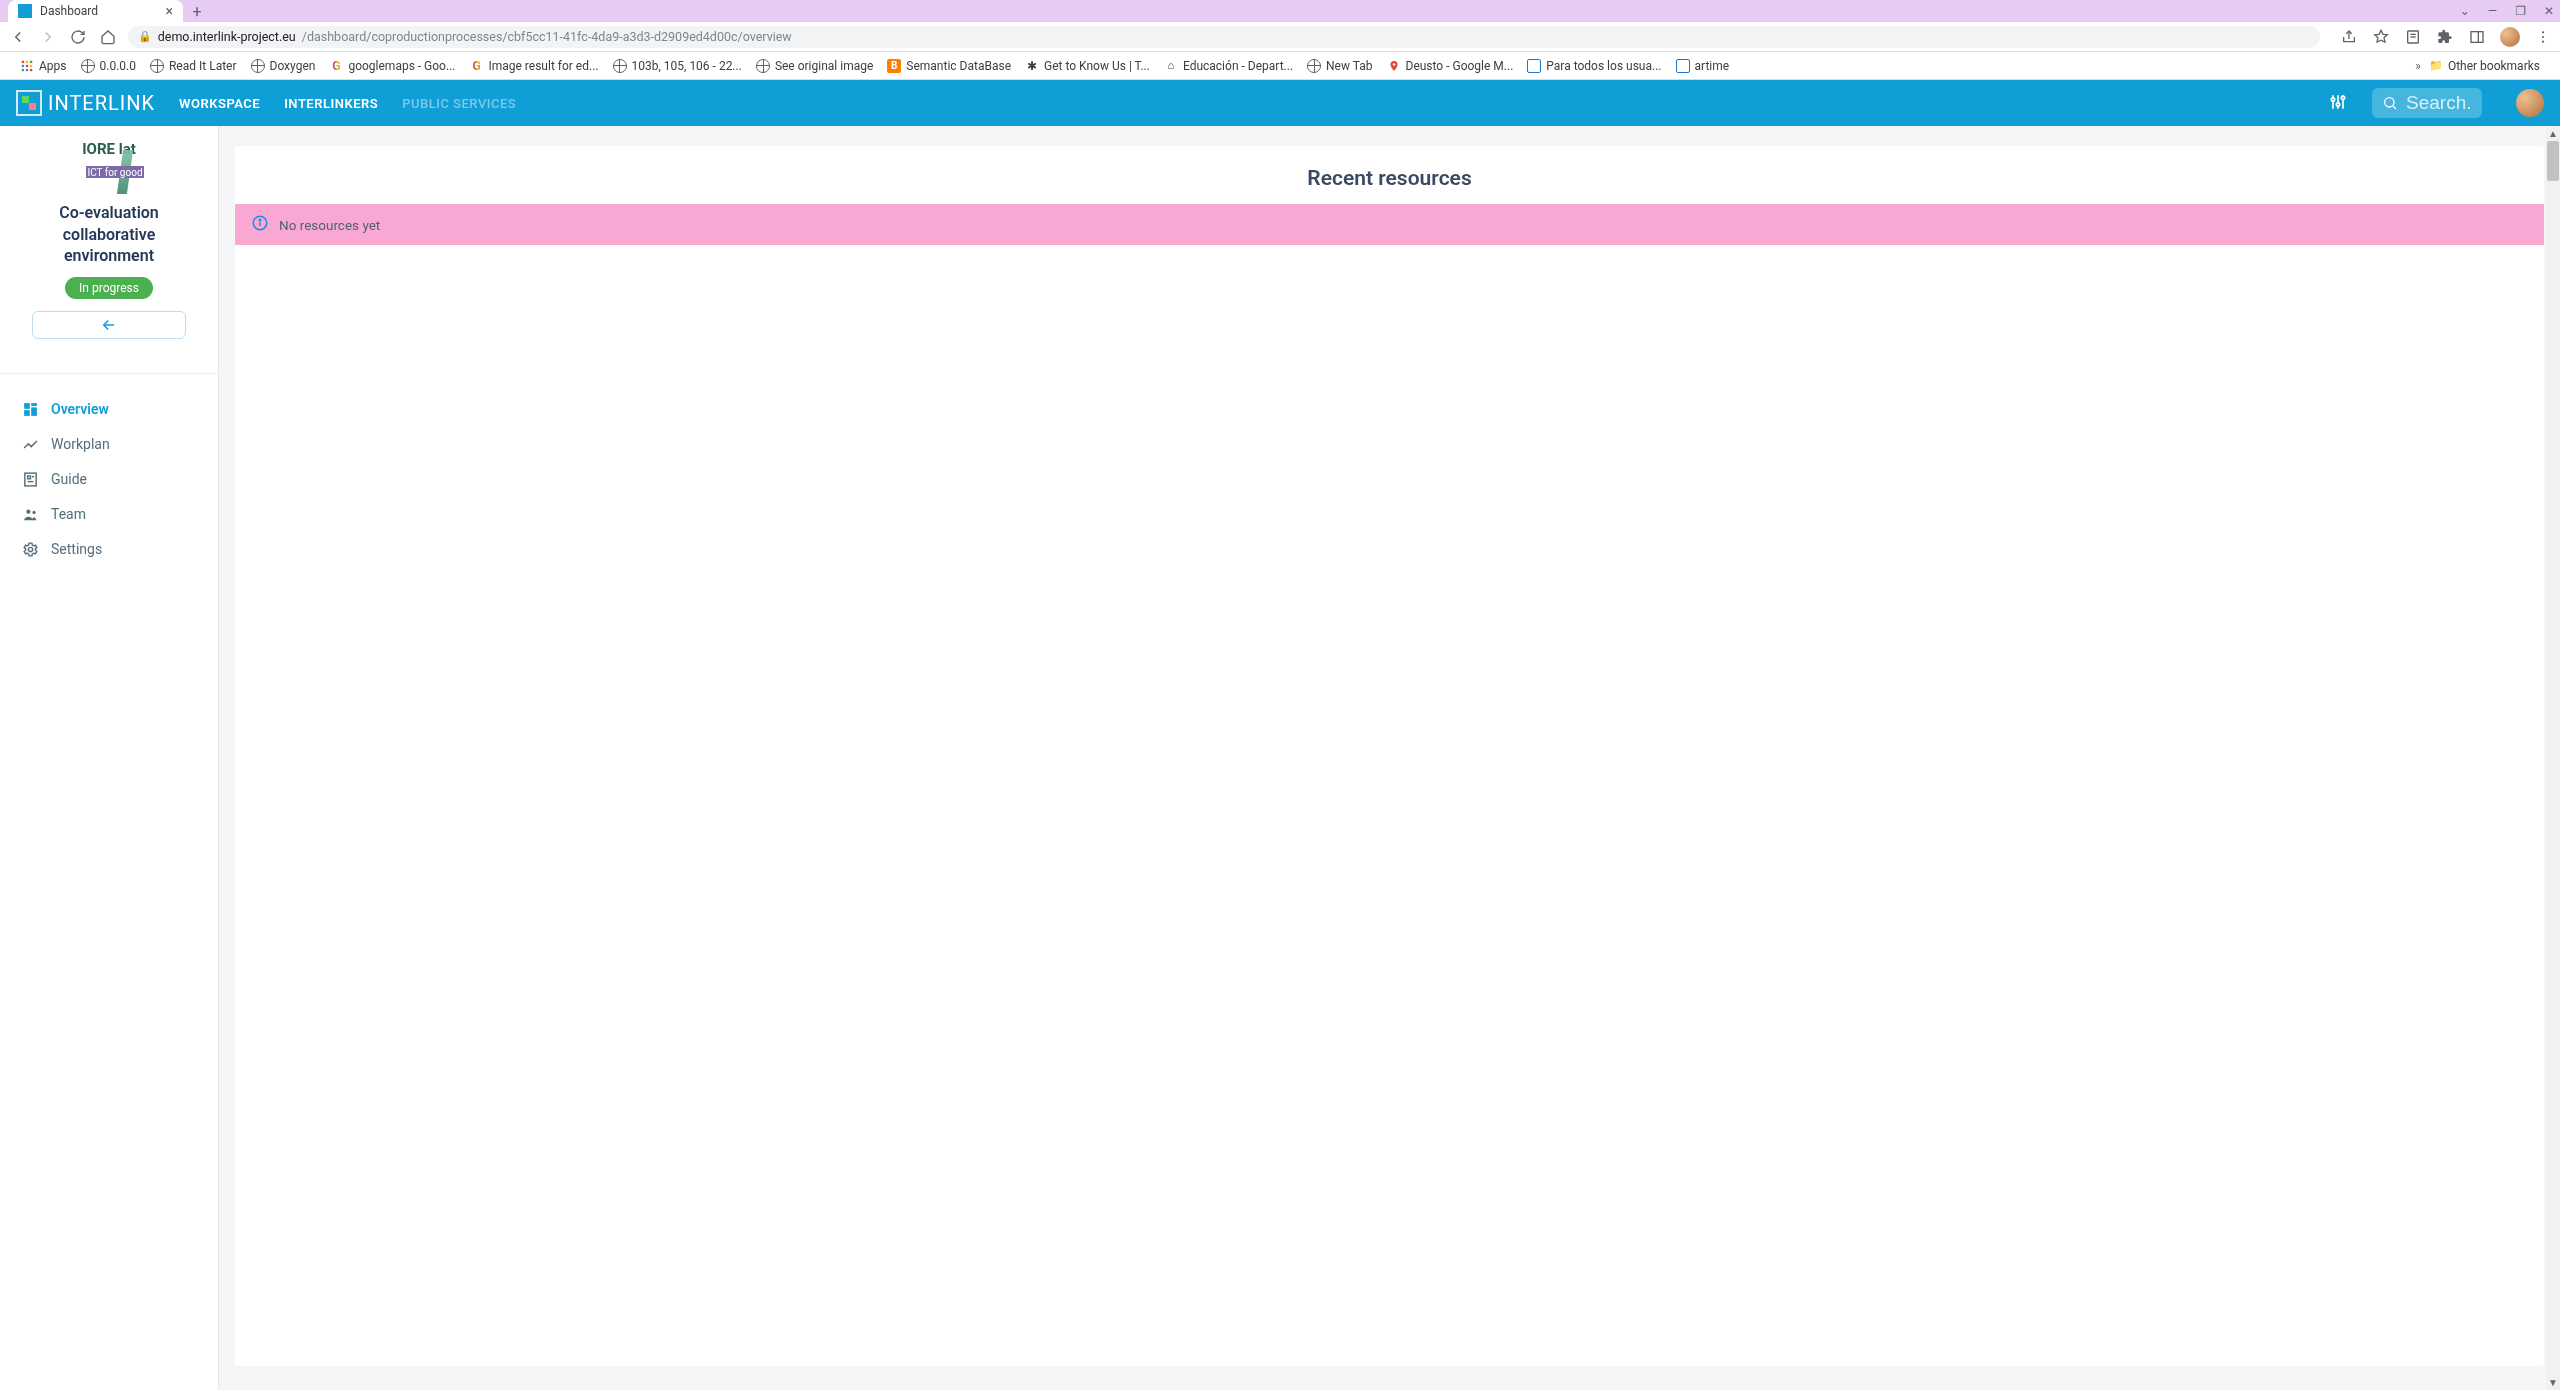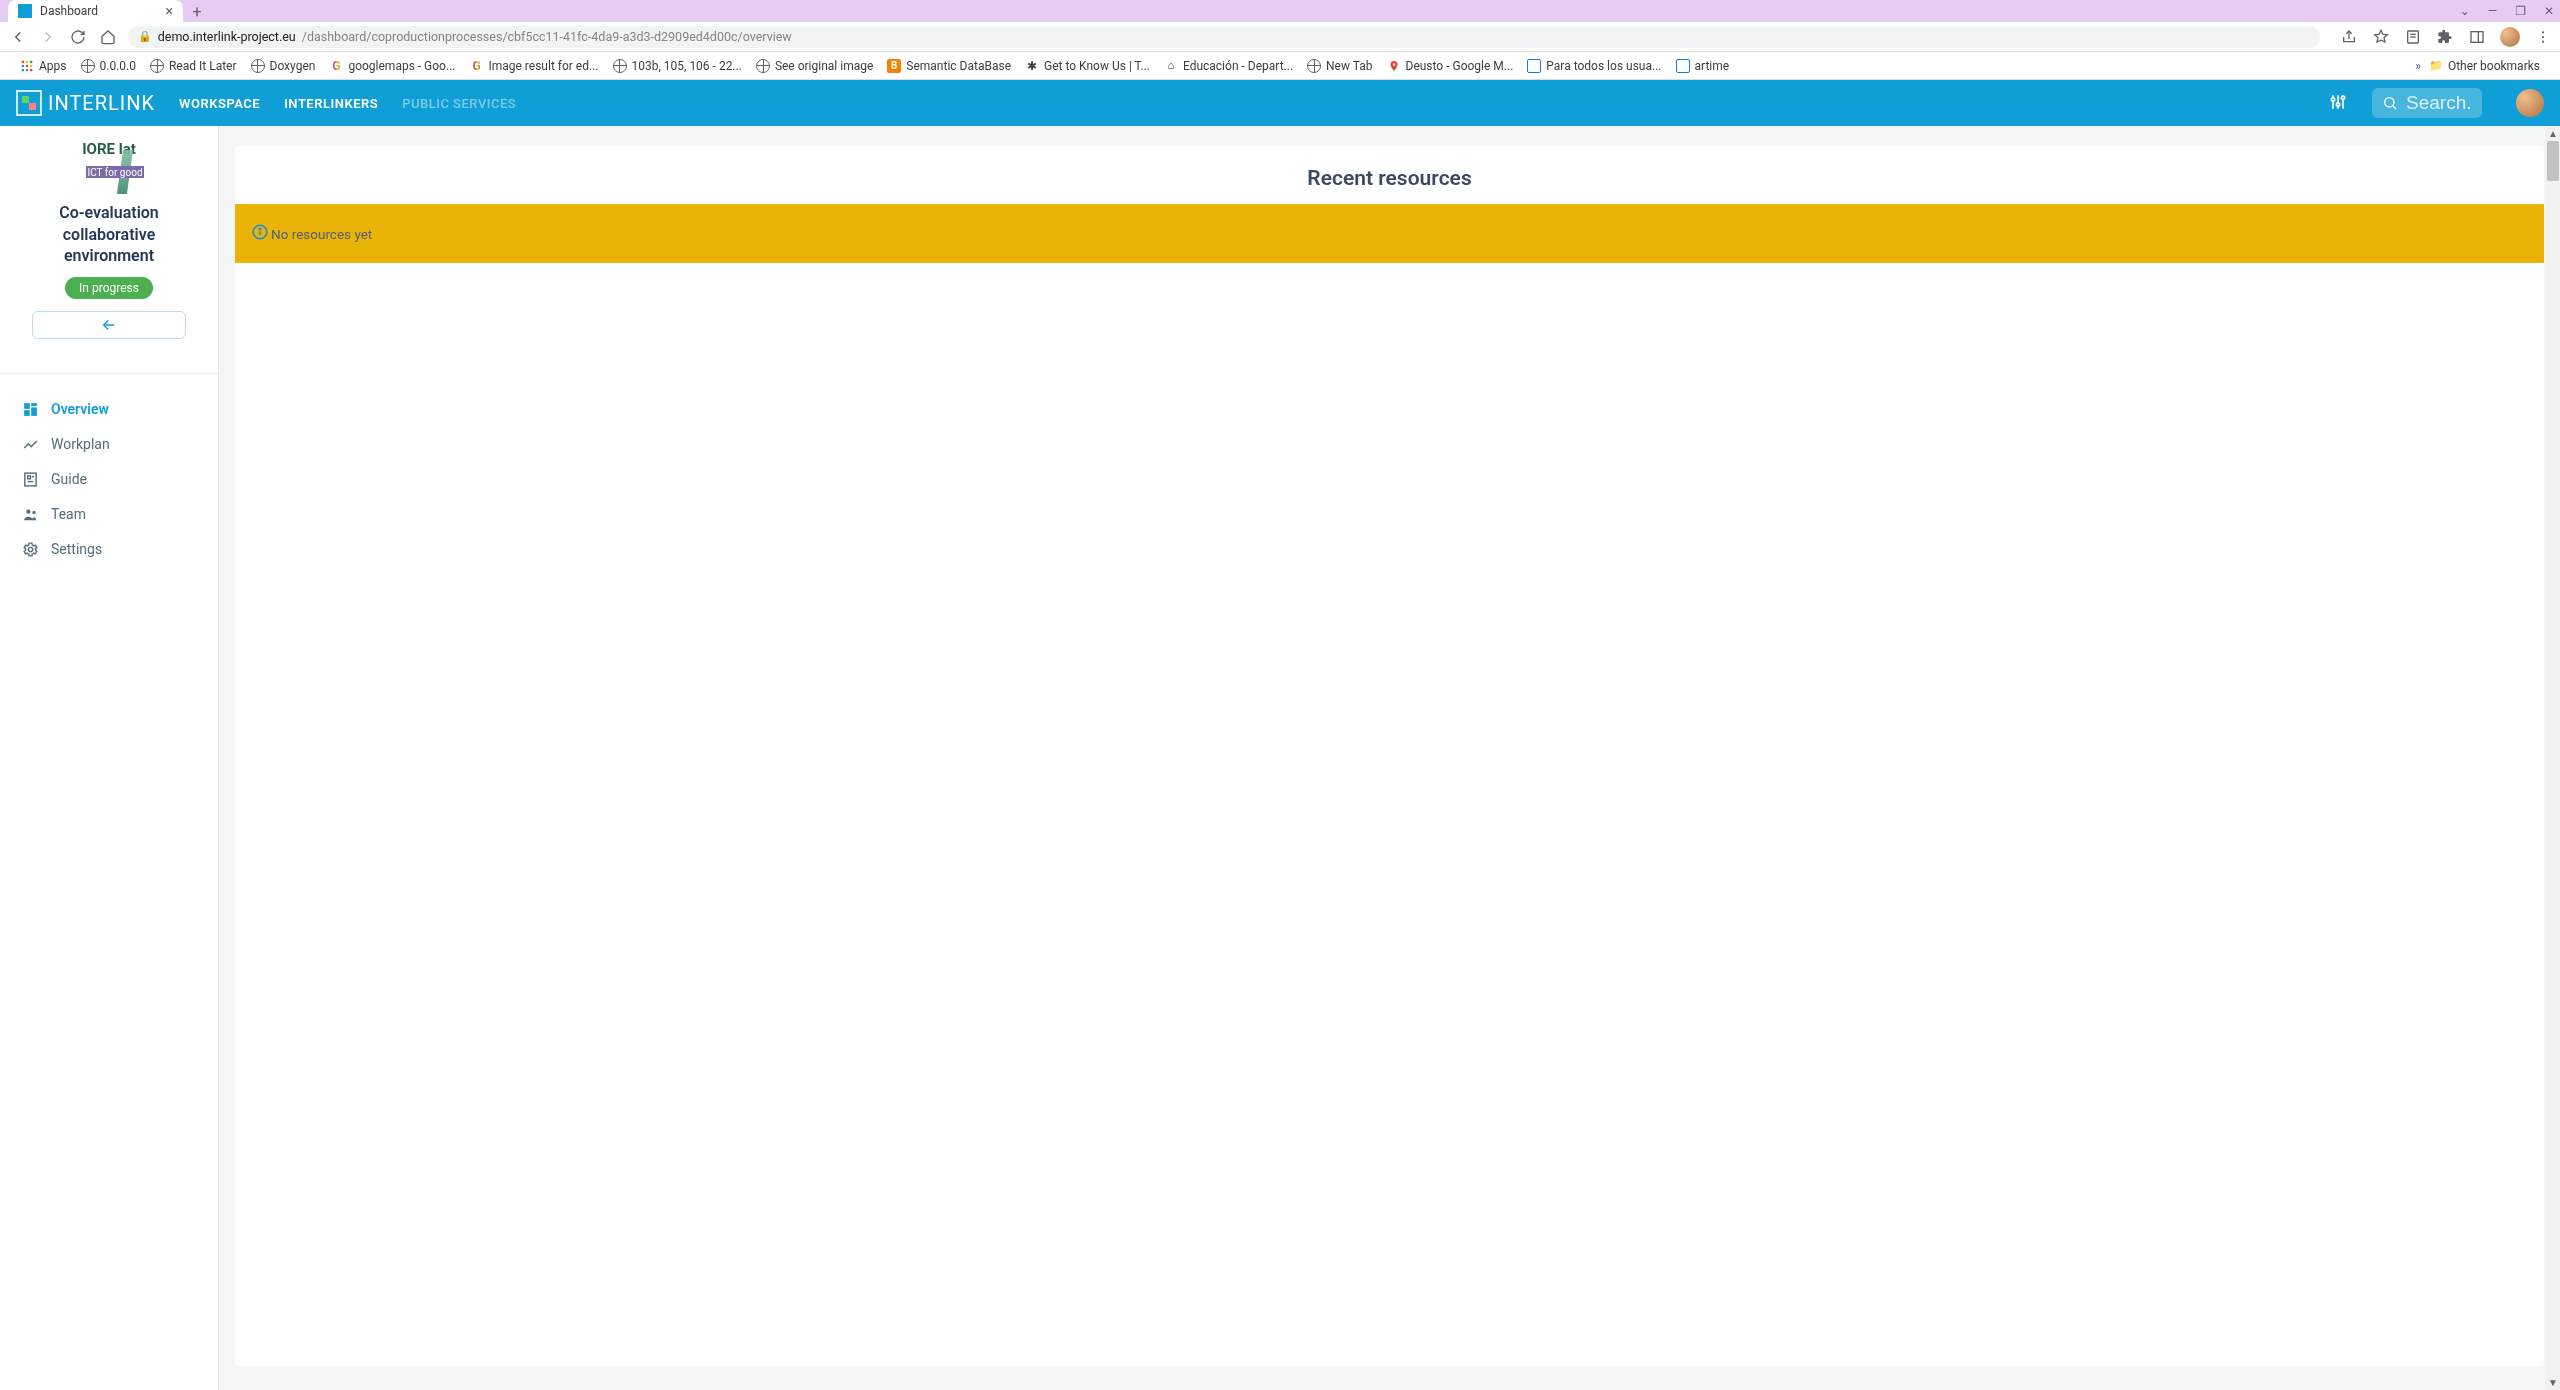--- a/index.html
+++ b/index.html
@@ -62,21 +62,21 @@
   .back-btn { margin:12px 14px 0; height:28px; border:1px solid #bcdcf2; border-radius:6px; display:flex; align-items:center; justify-content:center; color:#0f9ed5; cursor:pointer;}
   .sb-divider { height:1px; background:#eceff1; margin-top:18px;}
   .sb-nav { padding:18px 0;}
   .sb-item { display:flex; align-items:center; gap:12px; padding:9px 22px; color:#546e7a; font-size:14px; cursor:pointer;}
   .sb-item.active { color:#0f9ed5; font-weight:600;}
   .sb-item svg { width:17px; height:17px; }
 
   .content { flex:1; background:#f4f5f7; padding:20px 16px; position:relative;}
   .card { background:#fff; border-radius:4px; padding:14px 0 0; min-height: calc(100% - 4px);}
   .card-title { text-align:center; font-size:21px; font-weight:600; color:#3b4a63; padding: 6px 0 14px;}
-  .info-banner { background:#eab308; color:#506176; font-size:13.5px; display:flex; align-items:center; gap:2px; padding:19px 16px; }
+  .info-banner { background:#f9a8d4; color:#506176; font-size:13.5px; display:flex; align-items:center; gap:10px; padding:10px 16px; }
   .info-banner .ic { color:#1e88e5; }
 
   .vscroll { position:absolute; right:0; top:0; bottom:0; width:14px; background:#f1f1f1; display:flex; flex-direction:column; align-items:center; justify-content:space-between; padding:2px 0;}
   .vscroll .arrow{ font-size:10px; color:#666; cursor:pointer;}
   .vscroll .thumb{ width:12px; height:40px; background:#c1c1c1; border-radius:2px; margin-top:2px;}
 
   svg { flex-shrink:0; }
 </style>
 </head>
 <body>

